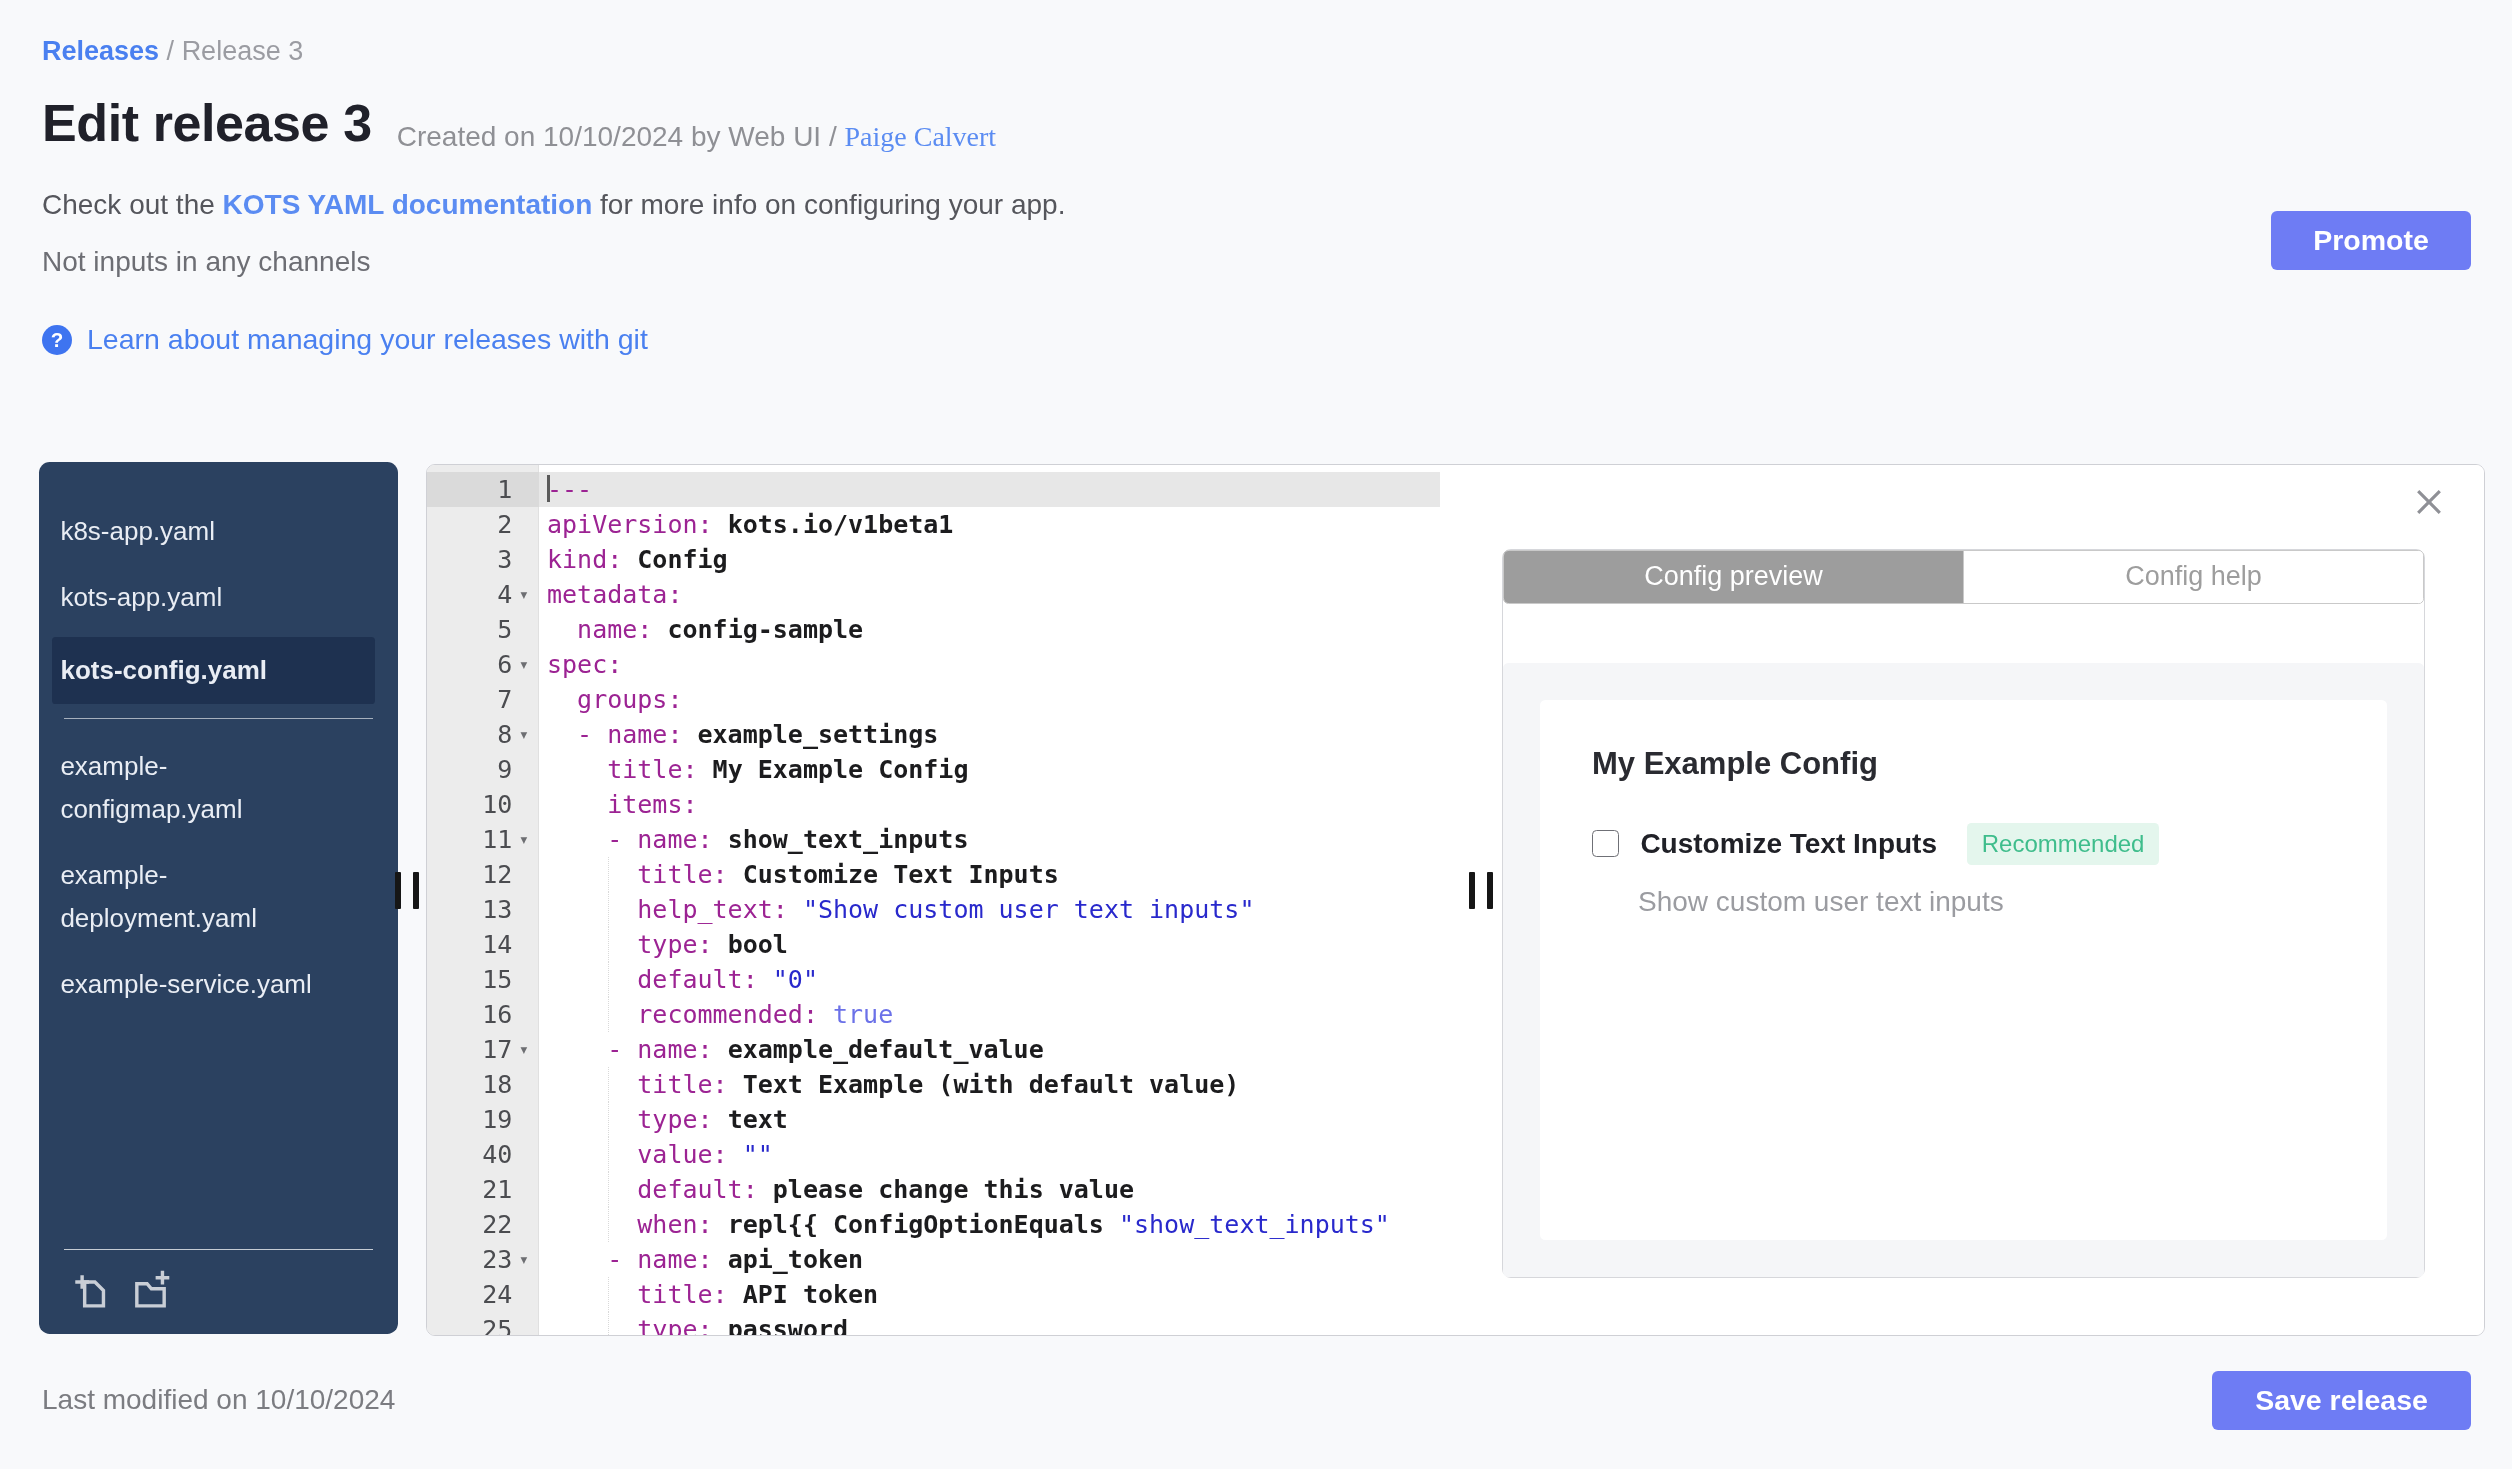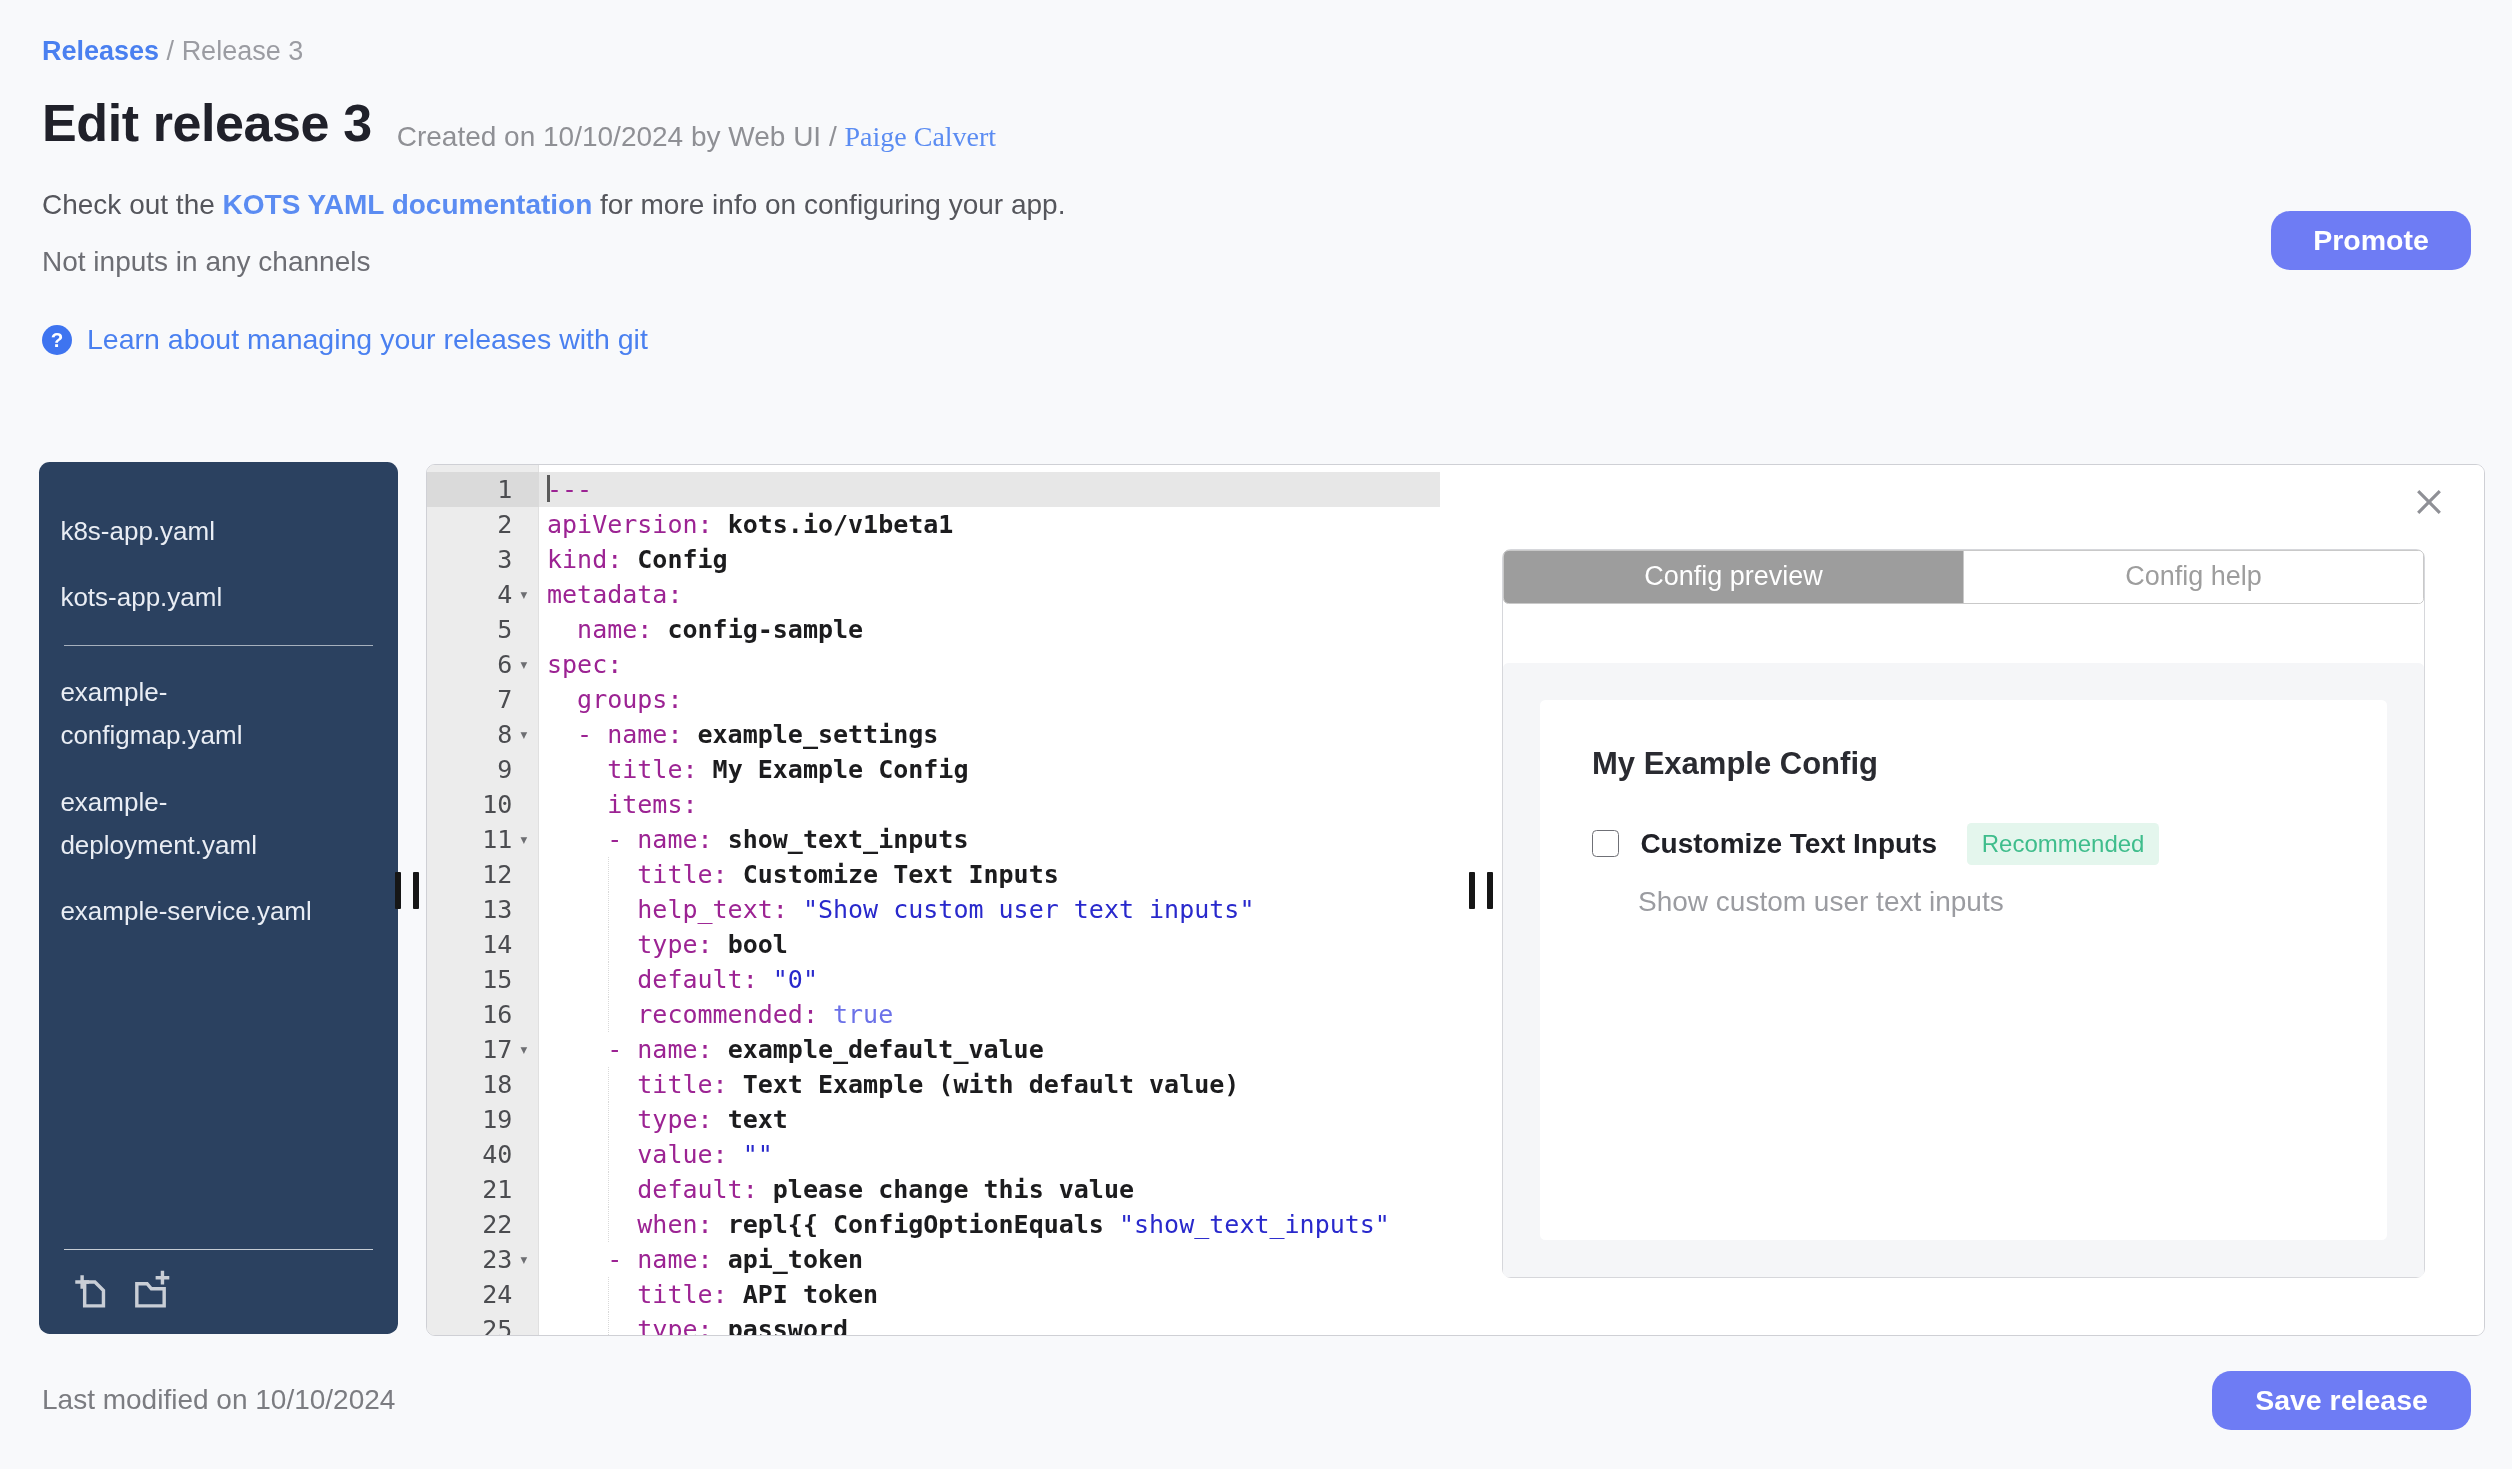--- a/index.html
+++ b/index.html
@@ -13,21 +13,21 @@
   .title-row{margin-top:26px;display:flex;align-items:flex-end;gap:25px;}
   .title-row h1{margin:0;font-size:52px;font-weight:800;color:#20212a;letter-spacing:-0.4px;}
   .created{font-size:28px;color:#8f9095;}
   .created .author-link{color:#5b8cf2;cursor:pointer;font-family:Liberation Serif, serif;}
   .doc-note{margin-top:36px;font-size:28px;color:#55565c;}
   .doc-note .doc-link{color:#5b8cf2;font-weight:600;cursor:pointer;}
   .channel-status{margin-top:25px;font-size:28px;color:#6d6e74;}
   .git-help{margin-top:45px;display:flex;align-items:center;gap:15px;font-size:28.5px;color:#4a80f0;cursor:pointer;}
   .help-icon{width:30px;height:30px;border-radius:50%;background:#3e74f0;color:#fff;
     font-size:20.5px;font-weight:700;display:flex;align-items:center;justify-content:center;flex:0 0 30px;}
-  .btn{border:none;border-radius:19px;background:#6e7cf4;color:#fff;font-weight:700;
+  .btn{border:none;border-radius:6px;background:#6e7cf4;color:#fff;font-weight:700;
     font-size:28.5px;font-family:"Liberation Sans",sans-serif;cursor:pointer;}
   .promote-btn{position:absolute;top:211px;right:41px;width:200px;height:59px;}
   .save-btn{position:absolute;top:1371px;right:41px;width:259px;height:59px;}
 
   
   .workspace{position:absolute;left:39px;top:462px;right:27px;height:874px;}
 
   .file-sidebar{position:absolute;left:0;top:0;width:359px;height:872px;background:#2b4160;
     border-radius:10.7px;display:flex;flex-direction:column;padding:36px 0 23px;box-sizing:border-box;gap:8px;}
   .file-list{flex:1 1 auto;overflow:hidden;}
@@ -124,20 +124,21 @@
   </div>
 
   <button class="btn promote-btn">Promote</button>
 
   <div class="workspace">
 
     <div class="file-sidebar">
       <div class="file-list" id="file-list">
           <div class="file-item">k8s-app.yaml</div>
           <div class="file-item">kots-app.yaml</div>
+          <div class="file-item selected">kots-config.yaml</div>
           <div class="sidebar-divider"></div>
           <div class="file-item">example-configmap.yaml</div>
           <div class="file-item">example-deployment.yaml</div>
           <div class="file-item">example-service.yaml</div>
         </div>
       <div class="sidebar-actions">
         <button class="icon-btn">
           <svg width="41" height="41" viewBox="0 0 48 48" fill="none" stroke="#c9ced6" stroke-width="4">
             <path d="M16 14 H28 L38 24 V42 H16 Z"></path>
             <path d="M5 14 H21 M13 6 V22"></path>

